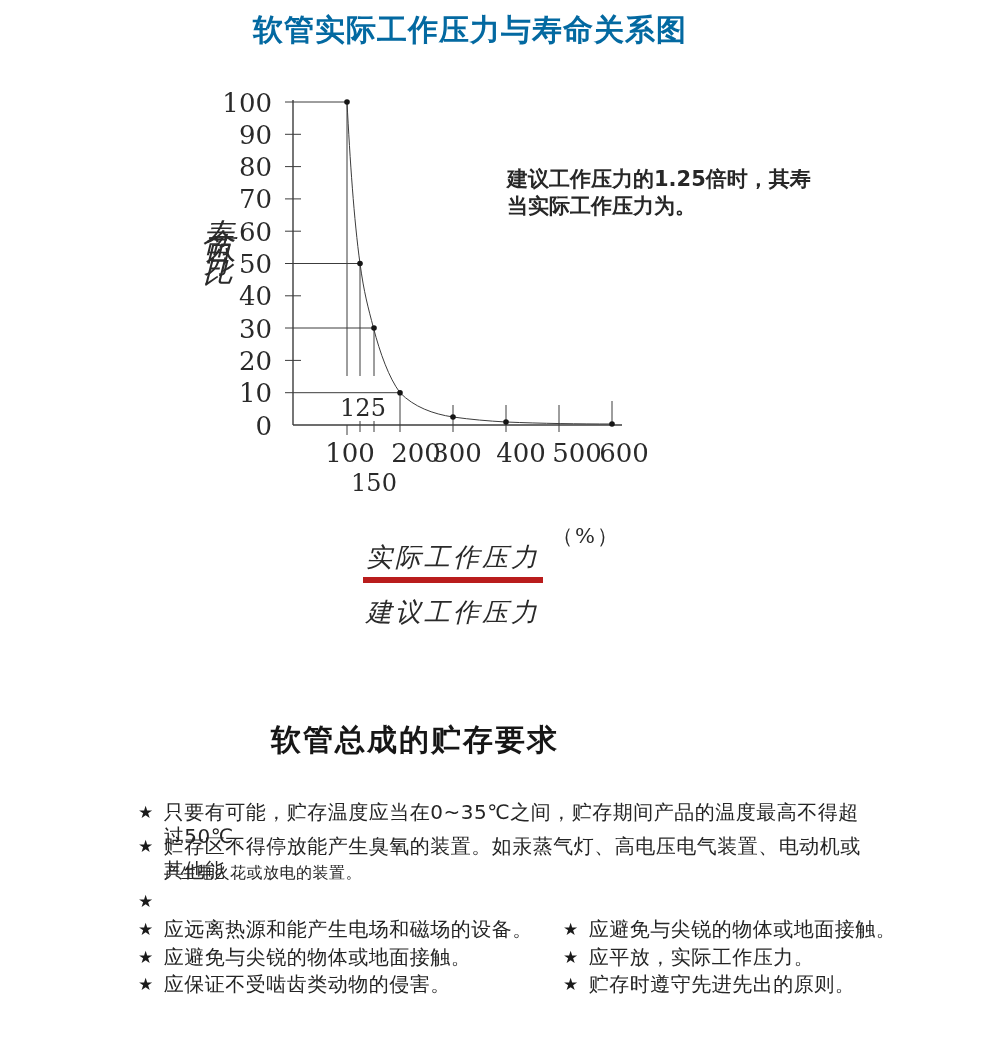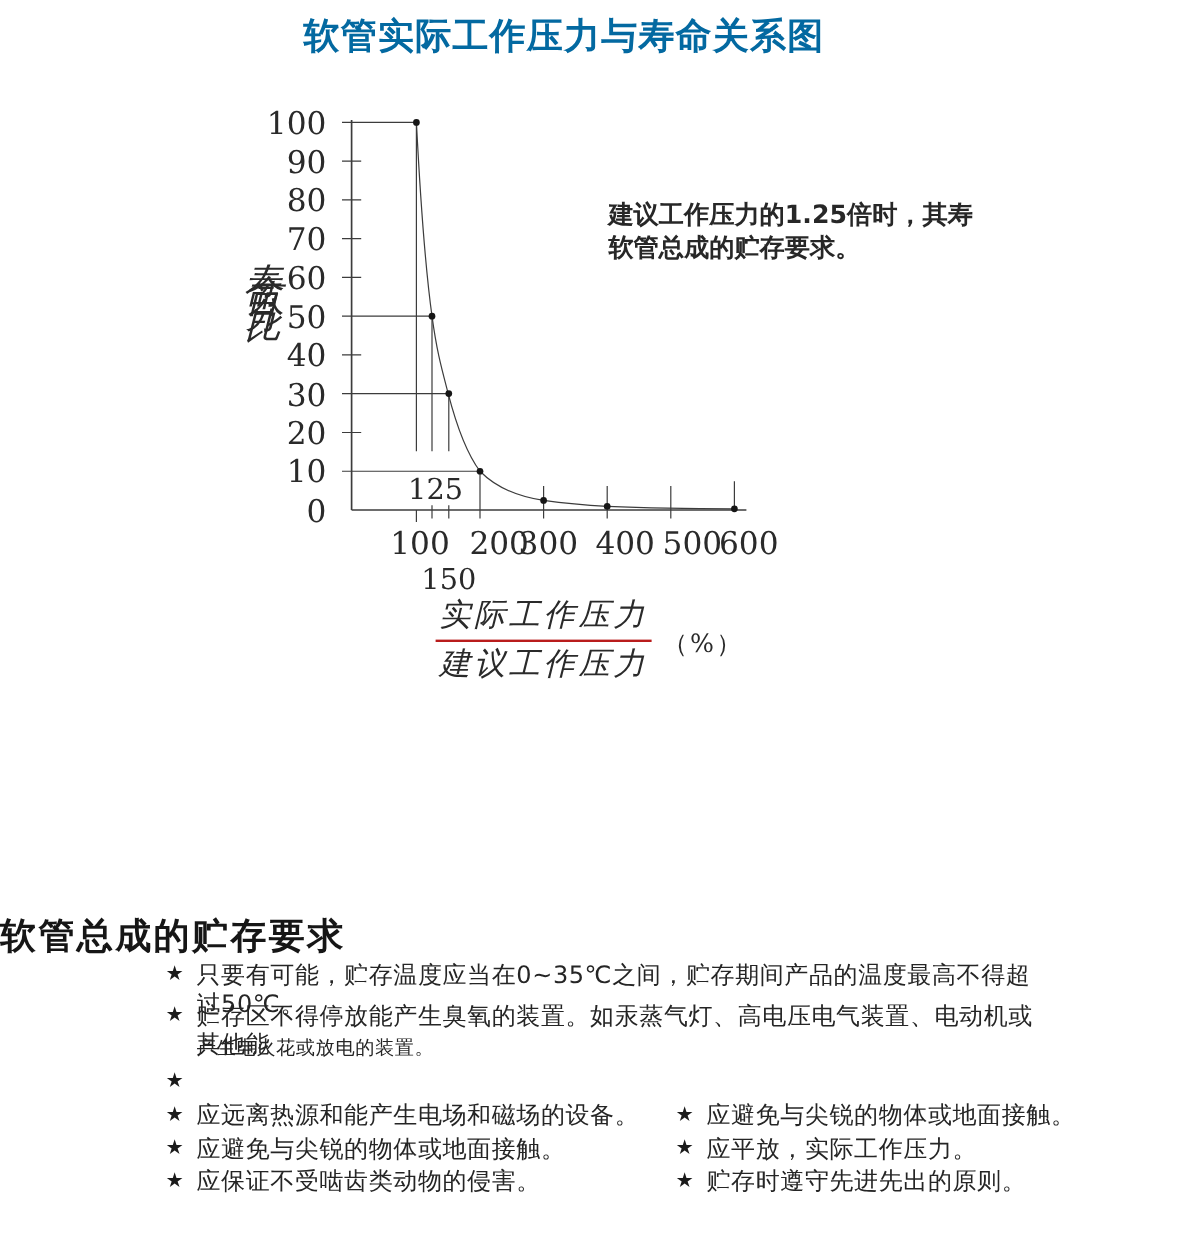--- a/index.html
+++ b/index.html
@@ -14,22 +14,22 @@
   .abs{position:absolute;}
 
   
   .page-title{
     left:0;top:10px;width:940px;
     text-align:center;
     font-size:30px;font-weight:bold;
     letter-spacing:1px;color:#0369a1;
   }
   .section-title{
-    left:0;top:760px;width:830px;
-    text-align:left;
+    left:0;top:720px;width:830px;
+    text-align:center;
     font-size:30px;font-weight:bold;
     letter-spacing:2px;color:#161616;
   }
 
   
   .chart-svg{left:150px;top:85px;}
   .chart-svg line,.chart-svg path{stroke:#3c3c3c;fill:none;}
   .chart-svg .axis{stroke-width:1.4;}
   .chart-svg .thin{stroke-width:1;}
   .chart-svg text{
@@ -58,23 +58,24 @@
   
   .fraction{
     left:363px;top:497px;width:180px;
     text-align:center;
     font-family:"DejaVu Serif","Liberation Serif",serif;
     font-style:italic;
     font-size:26px;color:#2a2a2a;letter-spacing:3px;
   }
   .fraction .num{
     display:block;line-height:32px;padding-bottom:4px;
-    border-bottom:2px solid #b91c1c;
-  }
-  .fraction .den{display:block;line-height:32px;padding-top:3px;}
+    border-bottom:6px solid #b91c1c;
+    margin-top:44px;
+  }
+  .fraction .den{display:block;line-height:32px;padding-top:13px;}
   .fraction-unit{
     left:552px;top:522px;
     font-family:"DejaVu Serif","Liberation Serif",serif;
     font-size:21px;color:#2a2a2a;letter-spacing:2px;
   }
 
   
   .bullet{
     display:flex;align-items:flex-start;
     font-size:20px;font-weight:500;color:#252525;
@@ -145,21 +146,21 @@
   </g>
 
   <text class="small" text-anchor="middle" x="213" y="331">125</text>
   <text class="small" text-anchor="middle" x="224" y="406">150</text>
 </svg>
 
 <div class="abs y-axis-title">寿命百分比</div>
 
 <div class="abs annotation">
   <div>建议工作压力的1.25倍时，其寿</div>
-  <div>软管总成的贮存要求。</div>
+  <div>当实际工作压力为。</div>
 </div>
 
 <div class="abs fraction">
   <span class="num">实际工作压力</span>
   <span class="den">建议工作压力</span>
 </div>
 <div class="abs fraction-unit">（%）</div>
 
 <div class="abs section-title">软管总成的贮存要求</div>
 

